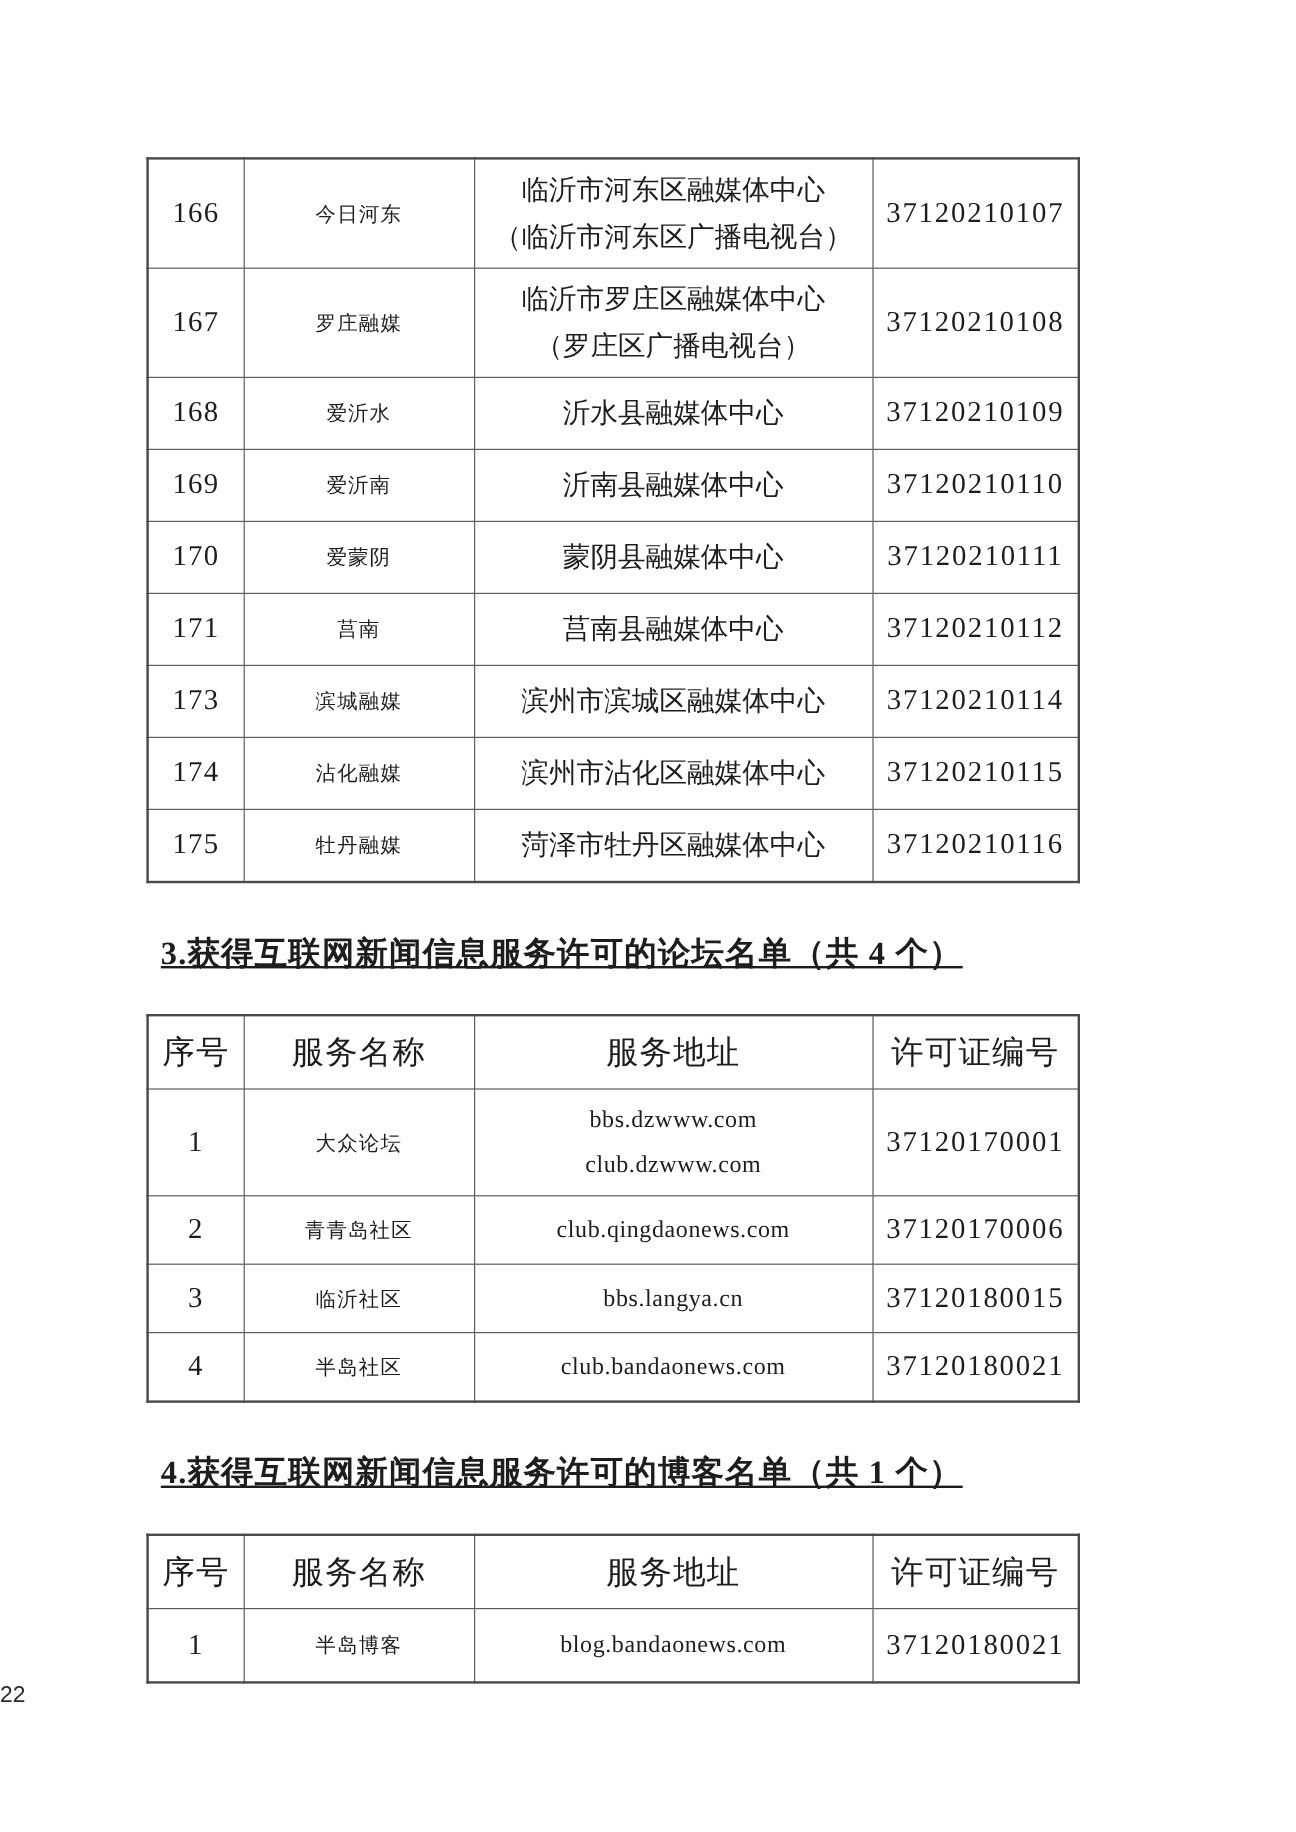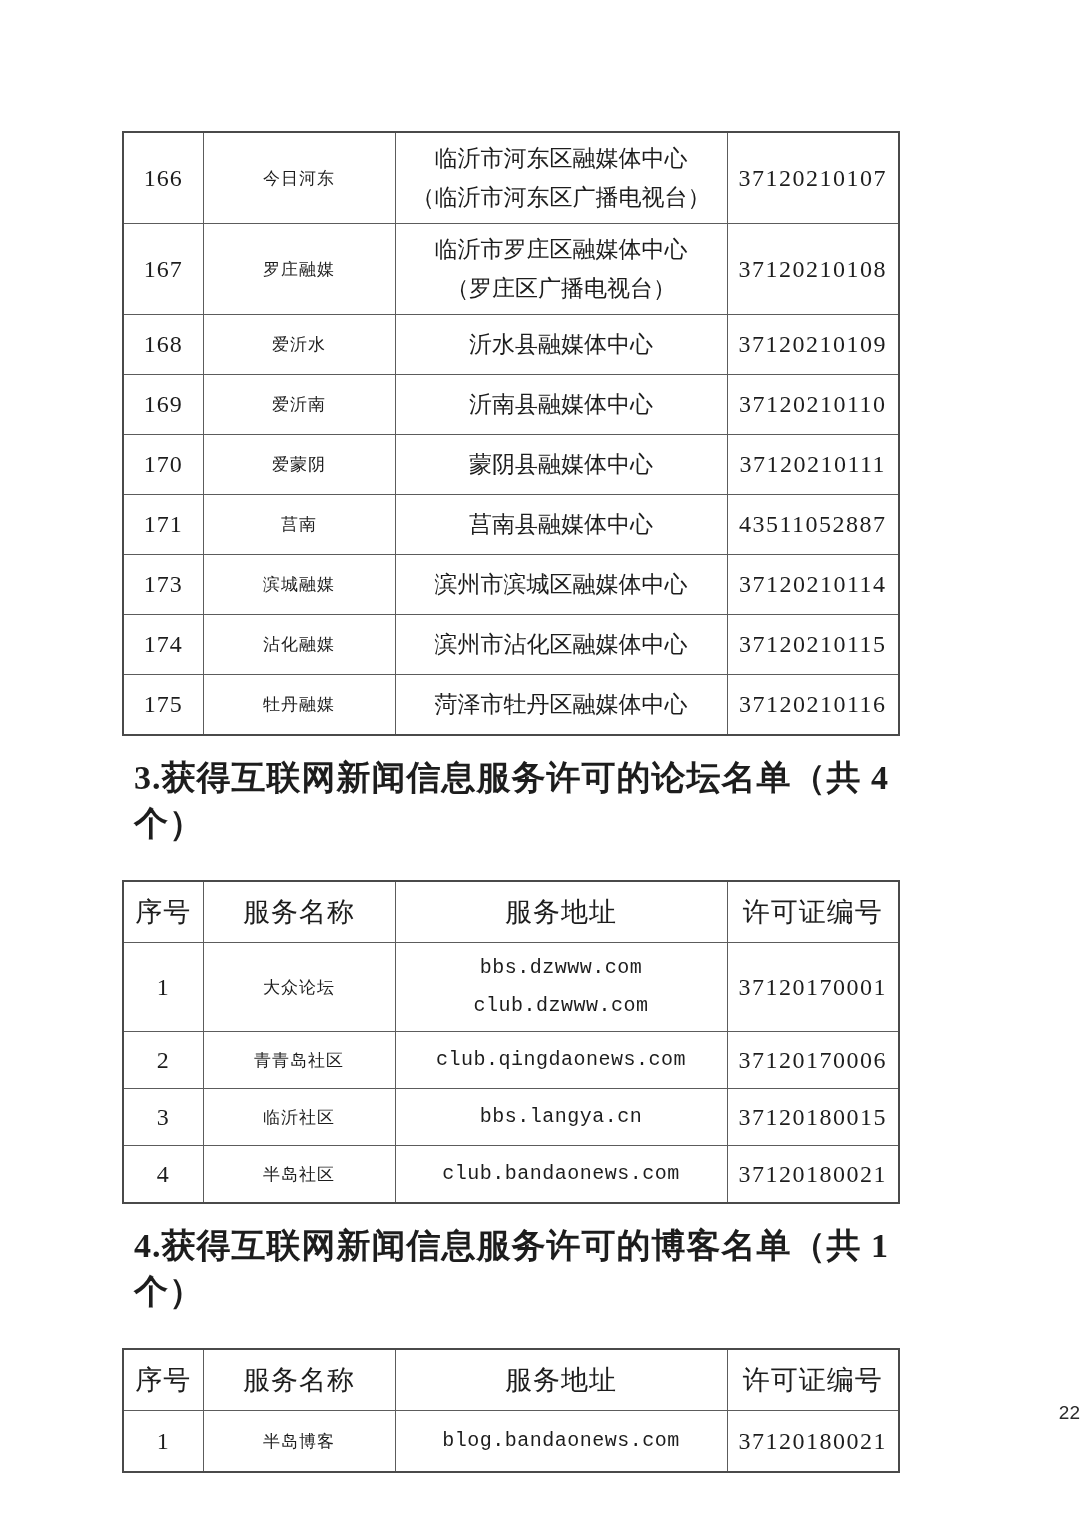--- a/index.html
+++ b/index.html
@@ -60,43 +60,44 @@
   }
   .c-org {
     font-size: 23px;
     line-height: 1.7;
   }
   .c-lic {
     font-size: 24px;
     letter-spacing: 1.5px;
   }
   .c-addr {
-    font-family: Liberation Mono, monospace;
+    font-family: Liberation Serif, serif;
     font-size: 20px;
     line-height: 1.9;
     letter-spacing: 0.5px;
   }
   .multiline {
     white-space: pre-line;
   }
   .section-title {
     font-weight: 700;
-    font-size: 34px;
+    font-size: 27px;
     letter-spacing: 1px;
     text-align: left;
     padding-left: 12px;
-    margin-top: 19px;
+    margin-top: 40px;
     margin-bottom: 33px;
+    text-decoration: underline;
   }
   .page-number {
     position: absolute;
     left: 0;
     top: 1402px;
     width: 1080px;
-    text-align: right;
+    text-align: left;
     font-family: "Liberation Sans", "DejaVu Sans", sans-serif;
     font-size: 19px;
     color: #2b2b2b;
   }
 </style>
 </head>
 <body>
 
 <div class="page">
 
@@ -142,21 +143,21 @@
     <td class="c-no">170</td>
     <td class="c-name">爱蒙阴</td>
     <td class="c-org multiline">蒙阴县融媒体中心</td>
     <td class="c-lic">37120210111</td>
   </tr>
 
   <tr>
     <td class="c-no">171</td>
     <td class="c-name">莒南</td>
     <td class="c-org multiline">莒南县融媒体中心</td>
-    <td class="c-lic">43511052887</td>
+    <td class="c-lic">37120210112</td>
   </tr>
 
 
   <tr>
     <td class="c-no">173</td>
     <td class="c-name">滨城融媒</td>
     <td class="c-org multiline">滨州市滨城区融媒体中心</td>
     <td class="c-lic">37120210114</td>
   </tr>
 

